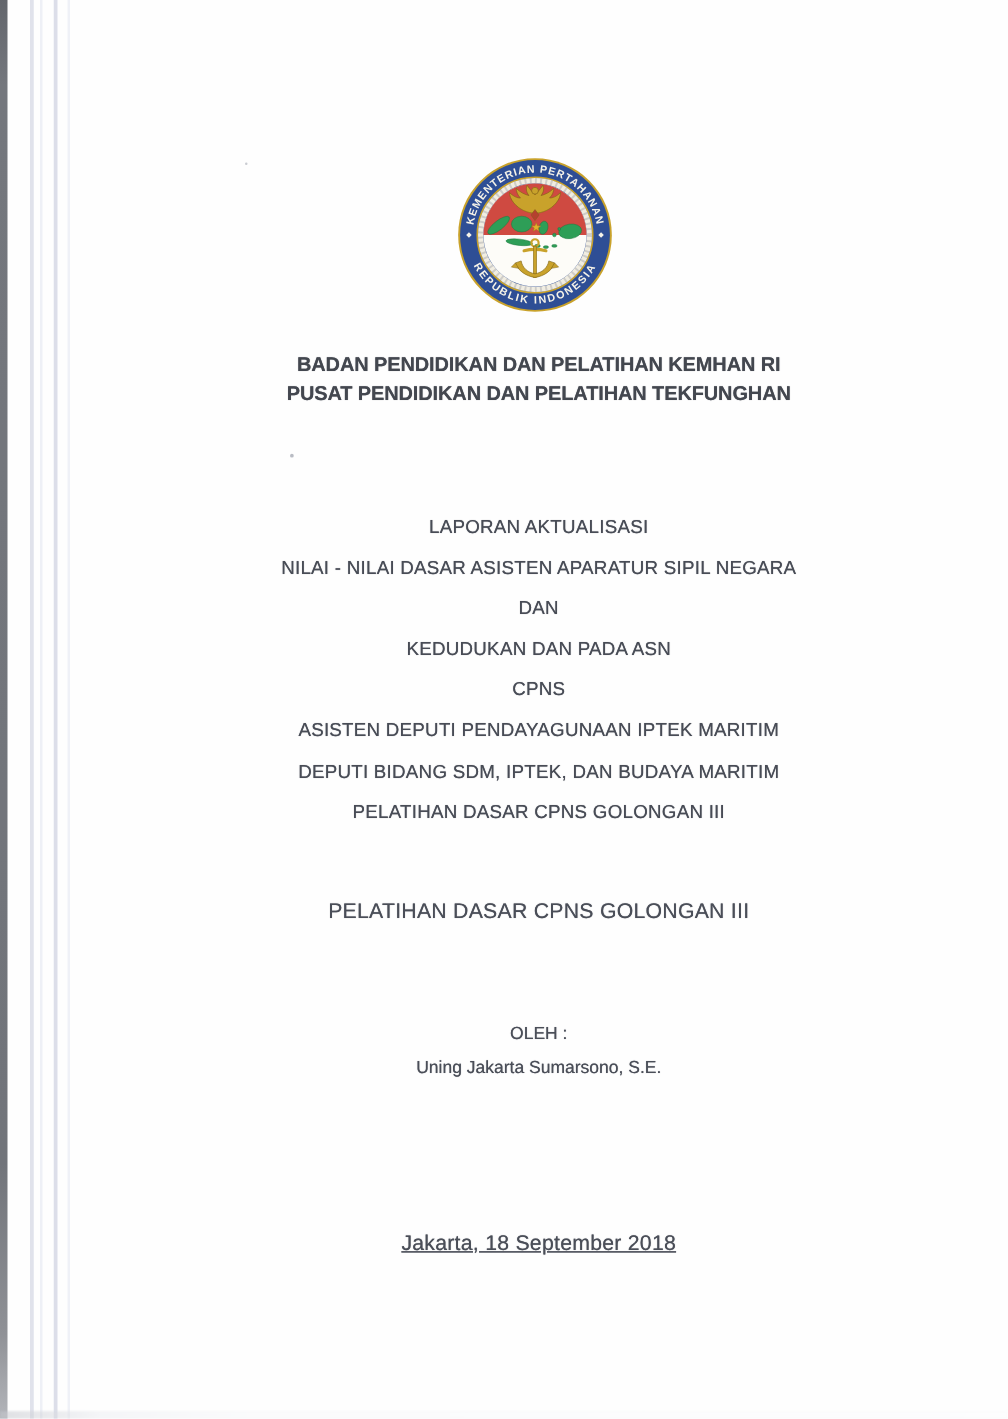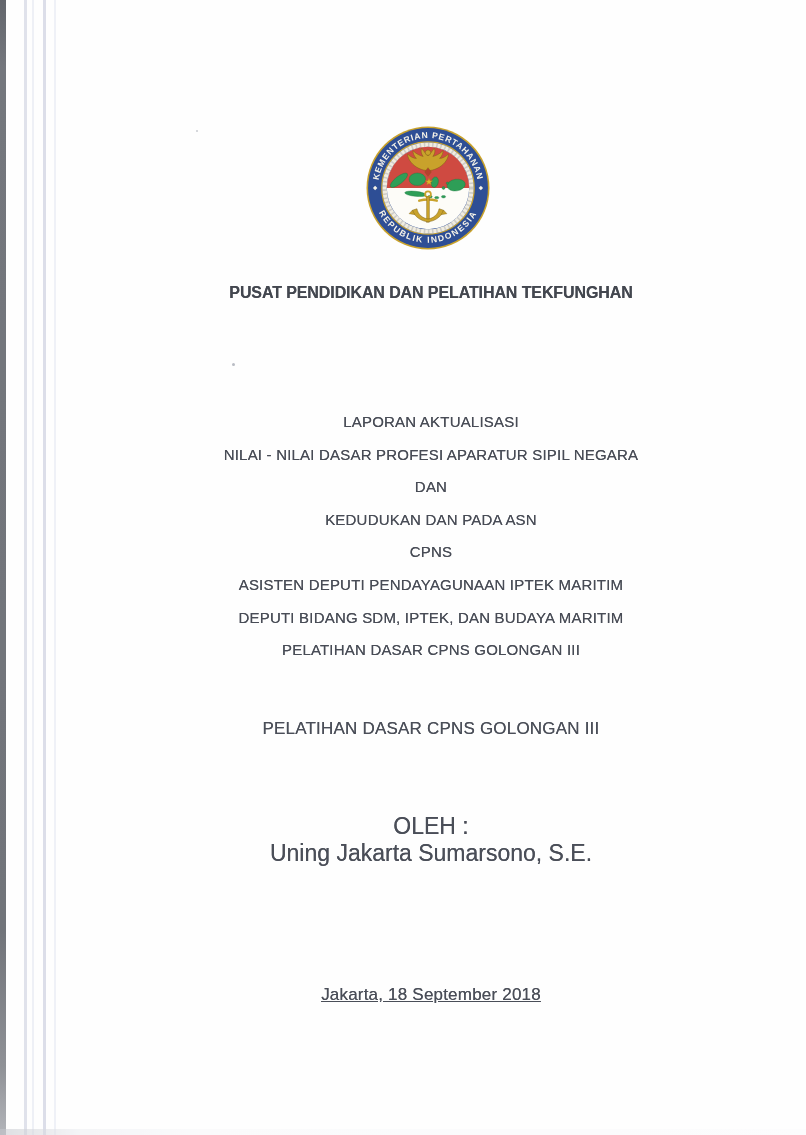--- a/index.html
+++ b/index.html
@@ -33,21 +33,21 @@
 
   
   .col { position: absolute; left: 56px; right: 0; text-align: center; color: #4a4e58; }
   .scan-text { text-shadow: 0 0 0.55px rgba(70,74,84,0.85); }
 
   .seal-wrap { position: absolute; left: 364px; top: 124px; width: 128px; height: 128px; }
 
   .institution { top: 281px; font-size: 16px; font-weight: bold; line-height: 23px; letter-spacing: -0.1px; color: #43474f; }
   .title-block { top: 406px; font-size: 15px; line-height: 32.6px; letter-spacing: 0.2px; color: #484c56; }
   .subtitle    { top: 719px; font-size: 17px; letter-spacing: 0.2px; }
-  .byline      { top: 813px; font-size: 23px; line-height: 27px; }
+  .byline      { top: 813px; font-size: 14px; line-height: 27px; }
   .place-date  { top: 985px; font-size: 17px; letter-spacing: 0.2px; text-decoration: underline; }
 </style>
 </head>
 <body>
 
 <div class="page">
 
   <div class="binding-edge"></div>
   <div class="page-edge-line pe1"></div>
   <div class="page-edge-line pe2"></div>
@@ -112,26 +112,27 @@
       <text font-family="Liberation Sans, sans-serif" font-size="8.8" font-weight="bold" fill="#f6f3e8" letter-spacing="0.8">
         <textPath href="#arcTop" startOffset="50%" text-anchor="middle">KEMENTERIAN PERTAHANAN</textPath>
       </text>
       <text font-family="Liberation Sans, sans-serif" font-size="8.8" font-weight="bold" fill="#f6f3e8" letter-spacing="1.6">
         <textPath href="#arcBot" startOffset="50%" text-anchor="middle">REPUBLIK INDONESIA</textPath>
       </text>
     </svg>
   </div>
 
   <div class="col institution scan-text">
+    <div>BADAN PENDIDIKAN DAN PELATIHAN KEMHAN RI</div>
     <div>PUSAT PENDIDIKAN DAN PELATIHAN TEKFUNGHAN</div>
   </div>
 
   <div class="col title-block scan-text">
     <div>LAPORAN AKTUALISASI</div>
-    <div>NILAI - NILAI DASAR PROFESI APARATUR SIPIL NEGARA</div>
+    <div>NILAI - NILAI DASAR ASISTEN APARATUR SIPIL NEGARA</div>
     <div>DAN</div>
     <div>KEDUDUKAN DAN PADA ASN</div>
     <div>CPNS</div>
     <div>ASISTEN DEPUTI PENDAYAGUNAAN IPTEK MARITIM</div>
     <div>DEPUTI BIDANG SDM, IPTEK, DAN BUDAYA MARITIM</div>
     <div>PELATIHAN DASAR CPNS GOLONGAN III</div>
   </div>
 
   <div class="col subtitle scan-text">PELATIHAN DASAR CPNS GOLONGAN III</div>
 

